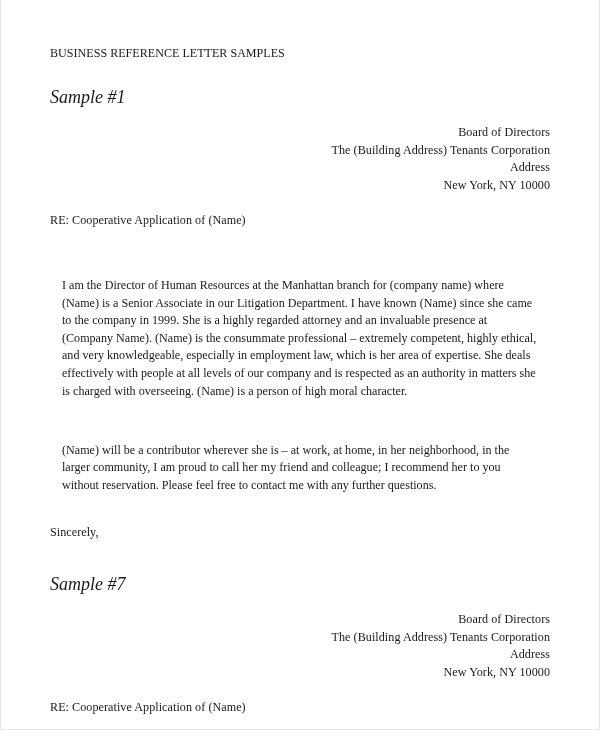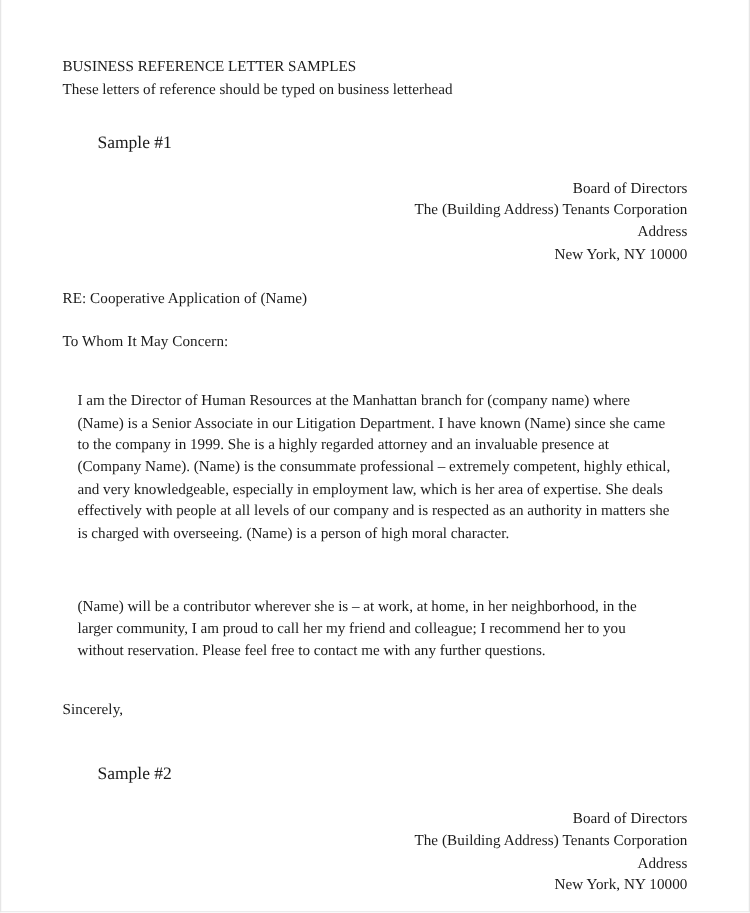--- a/index.html
+++ b/index.html
@@ -36,81 +36,79 @@
     font-size: 12.1px;
     line-height: 17.6px;
     letter-spacing: 0.005em;
     white-space: pre-wrap;
   }
   .title-line {
     font-size: 12.1px;
     line-height: 17.6px;
   }
   .sample-head {
-    font-size: 14px;
+    font-style: italic;
+    font-size: 18px;
     line-height: 17.6px;
-    margin-left: 28px;
   }
   .para {
     font-size: 12.1px;
     line-height: 17.6px;
     text-align: left;
     margin: 12px;
   }
   .blk { margin: 0; text-align: right; }
   .gap-sm { height: 17.6px; }
   .gap-md { height: 18px; }
   .gap-lg { height: 26px; }
   .gap-xl { height: 34px; }
 </style>
 </head>
 <body>
 
 <div class="page">
   <div class="doc">
 
     <div class="title-line">BUSINESS REFERENCE LETTER SAMPLES</div>
-    <div class="title-line">These letters of reference should be typed on business letterhead</div>
 
     <div class="gap-lg"></div>
 
     <div class="sample-head">Sample #1</div>
 
     <div class="gap-md"></div>
 
     <div class="blk">
       <div class="line">Board of Directors</div>
       <div class="line">The (Building Address) Tenants Corporation</div>
       <div class="line">Address</div>
       <div class="line">New York, NY 10000</div>
     </div>
 
     <div class="gap-sm"></div>
 
     <div class="line">RE: Cooperative Application of (Name)</div>
 
     <div class="gap-sm"></div>
 
-    <div class="line">To Whom It May Concern:</div>
 
     <div class="gap-sm"></div>
 
     <p class="para">I am the Director of Human Resources at the Manhattan branch for (company name) where (Name) is a Senior Associate in our Litigation Department. I have known (Name) since she came to the company in 1999. She is a highly regarded attorney and an invaluable presence at (Company Name). (Name) is the consummate professional – extremely competent, highly ethical, and very knowledgeable, especially in employment law, which is her area of expertise. She deals effectively with people at all levels of our company and is respected as an authority in matters she is charged with overseeing. (Name) is a person of high moral character.</p>
 
     <div class="gap-sm"></div>
 
     <p class="para">(Name) will be a contributor wherever she is – at work, at home, in her neighborhood, in the larger community, I am proud to call her my friend and colleague; I recommend her to you without reservation. Please feel free to contact me with any further questions.</p>
 
     <div class="gap-sm"></div>
 
     <div class="line">Sincerely,</div>
 
     <div class="gap-xl"></div>
 
-    <div class="sample-head">Sample #2</div>
+    <div class="sample-head">Sample #7</div>
 
     <div class="gap-md"></div>
 
     <div class="blk">
       <div class="line">Board of Directors</div>
       <div class="line">The (Building Address) Tenants Corporation</div>
       <div class="line">Address</div>
       <div class="line">New York, NY 10000</div>
     </div>
 

